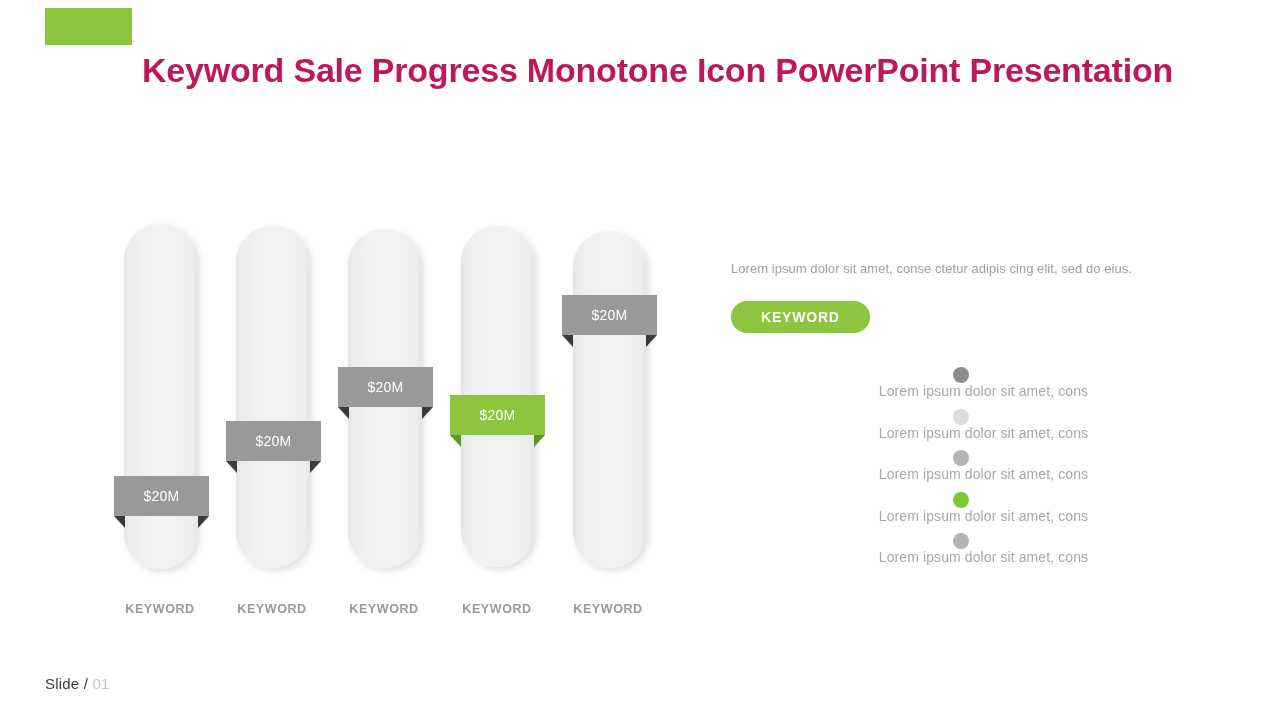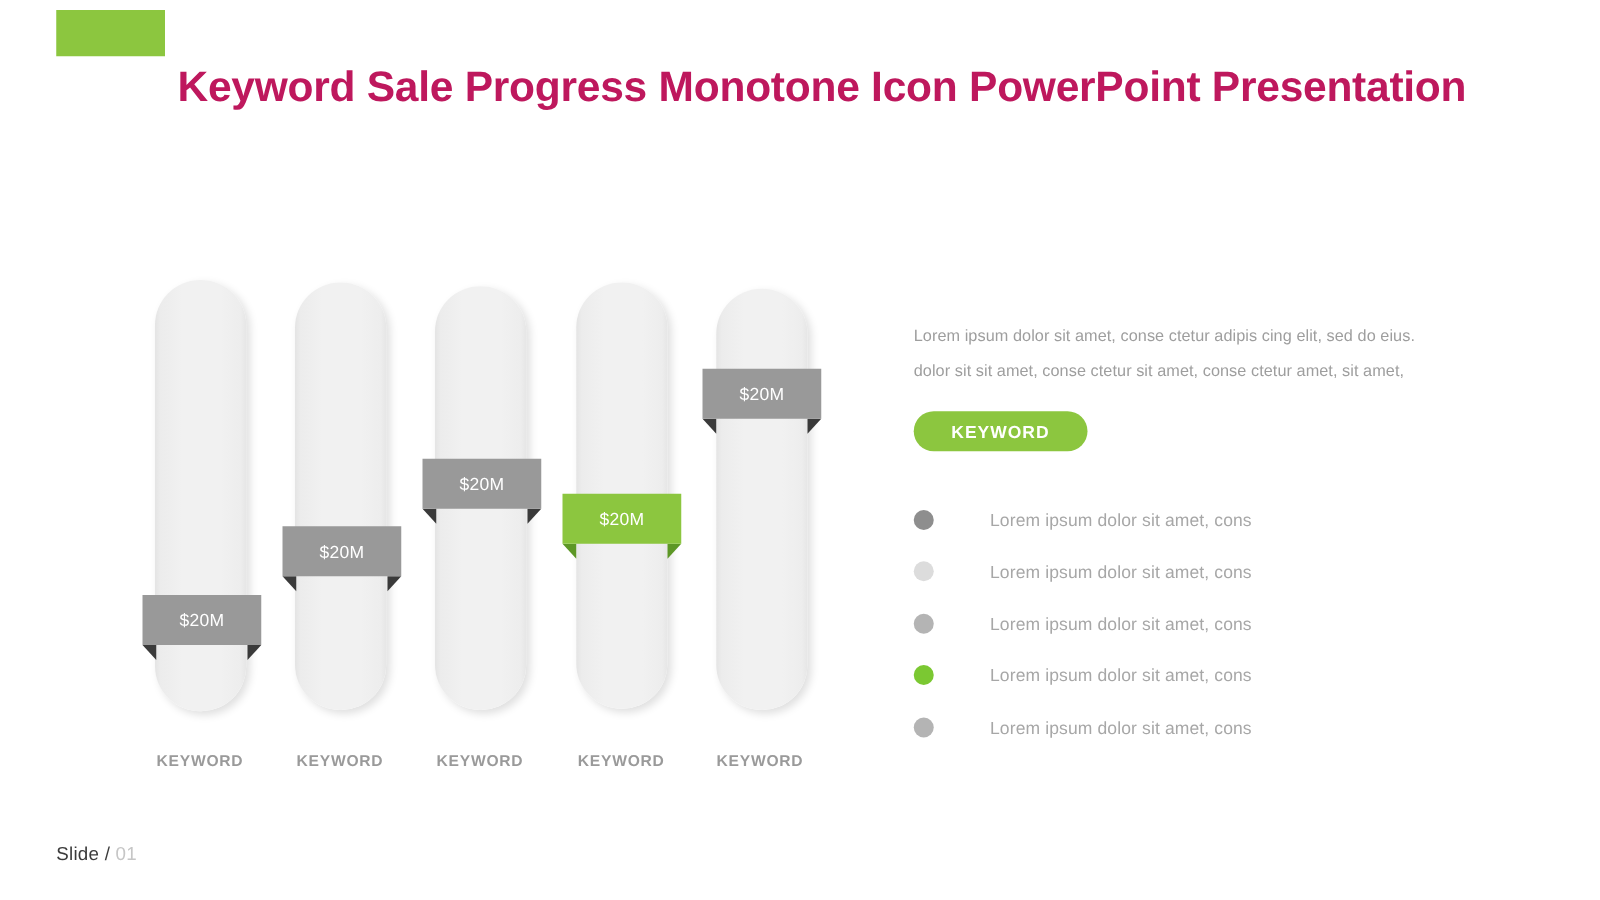--- a/index.html
+++ b/index.html
@@ -140,20 +140,21 @@
     font-weight: bold;
     letter-spacing: 0.8px;
   }
   #bullet-list {
     margin-top: 34px;
   }
   .bullet-row {
     display: flex;
     align-items: center;
     height: 41.5px;
+    flex-direction: column;
   }
   .bullet-dot {
     width: 16px;
     height: 16px;
     border-radius: 50%;
     flex: 0 0 auto;
   }
   .bullet-text {
     margin-left: 45px;
     font-size: 14px;
@@ -228,21 +229,20 @@
       <div class="fold left"></div>
       <div class="fold right"></div>
     </div>
     <div class="bar-caption" style="left:558px;">KEYWORD</div>
   </div>
 
 </div>
 
 <div id="content-panel">
   <div class="body-line">Lorem ipsum dolor sit amet, conse ctetur adipis cing elit, sed do eius.</div>
-  <div class="body-line">dolor sit sit amet, conse ctetur sit amet, conse ctetur amet, sit amet,</div>
 
   <div id="keyword-pill">KEYWORD</div>
 
   <div id="bullet-list">
     <div class="bullet-row">
       <span class="bullet-dot" style="background:#8e8e8e;"></span>
       <span class="bullet-text">Lorem ipsum dolor sit amet, cons</span>
     </div>
     <div class="bullet-row">
       <span class="bullet-dot" style="background:#dcdcdc;"></span>

